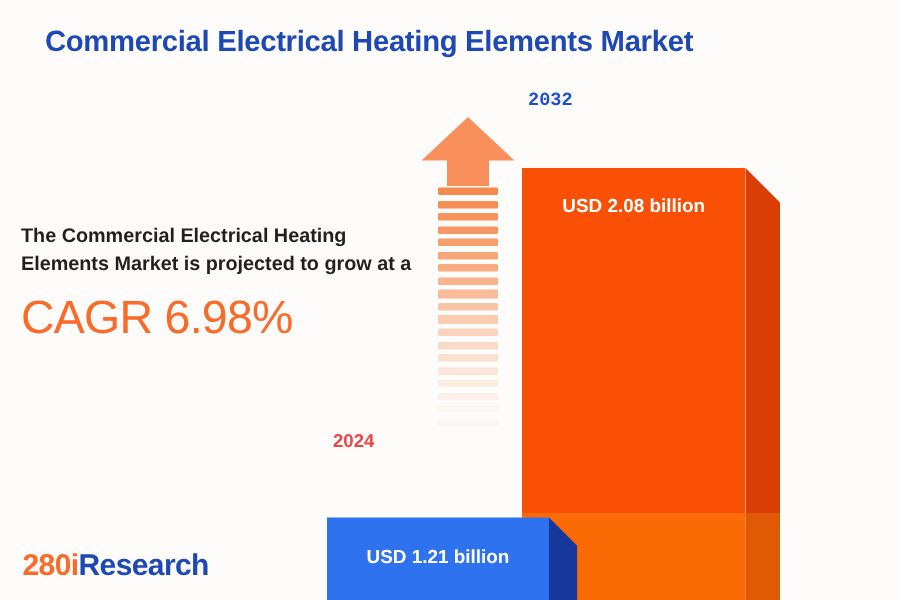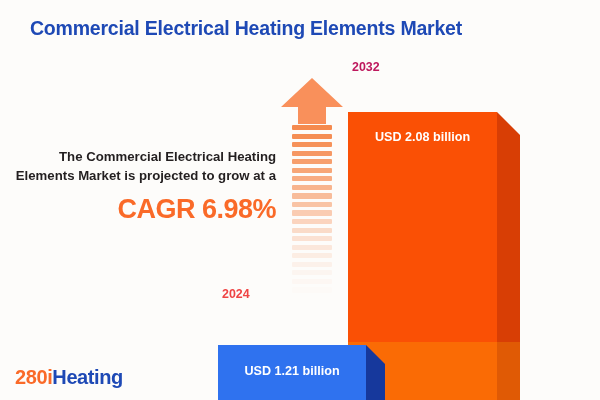--- a/index.html
+++ b/index.html
@@ -32,32 +32,32 @@
     color: #1e49b5;
     letter-spacing: -0.2px;
   }
 
   
   #statement-block {
     position: absolute;
     left: 14px;
     top: 148px;
     width: 262px;
-    text-align: right;
+    text-align: left;
   }
   #statement-text {
     font-size: 13.2px;
     font-weight: bold;
     color: #231f20;
     line-height: 1.42;
   }
   #cagr-value {
     margin-top: 9px;
-    font-size: 27px;
-    font-weight: bold;
+    font-size: 31px;
+    font-weight: normal;
     color: #fa6a28;
     letter-spacing: -0.5px;
     white-space: nowrap;
   }
 
   
   #growth-arrow {
     position: absolute;
     left: 281px;
     top: 78px;
@@ -130,21 +130,22 @@
     color: #ffffff;
     font-size: 12.6px;
     font-weight: bold;
   }
   #label-2032 {
     position: absolute;
     left: 352px;
     top: 60px;
     font-size: 12.4px;
     font-weight: bold;
-    color: #be185d;
+    color: #1d4ed8;
+    font-family: Liberation Mono, monospace;
   }
 
   
   #bar-2024 {
     left: 218px;
     top: 313px;
     width: 167px;
     height: 112px;
   }
   #bar-2024-front {
@@ -242,15 +243,15 @@
   </div>
   <div id="label-2032">2032</div>
 
   <div class="bar-group" id="bar-2024">
     <div id="bar-2024-front"></div>
     <div id="bar-2024-side"></div>
     <div id="bar-2024-value">USD 1.21 billion</div>
   </div>
   <div id="label-2024">2024</div>
 
-  <div id="brand-logo"><span id="logo-360">280</span><span id="logo-i">i</span><span id="logo-research">Heating</span></div>
+  <div id="brand-logo"><span id="logo-360">280</span><span id="logo-i">i</span><span id="logo-research">Research</span></div>
 
 </div>
 
 </body></html>

